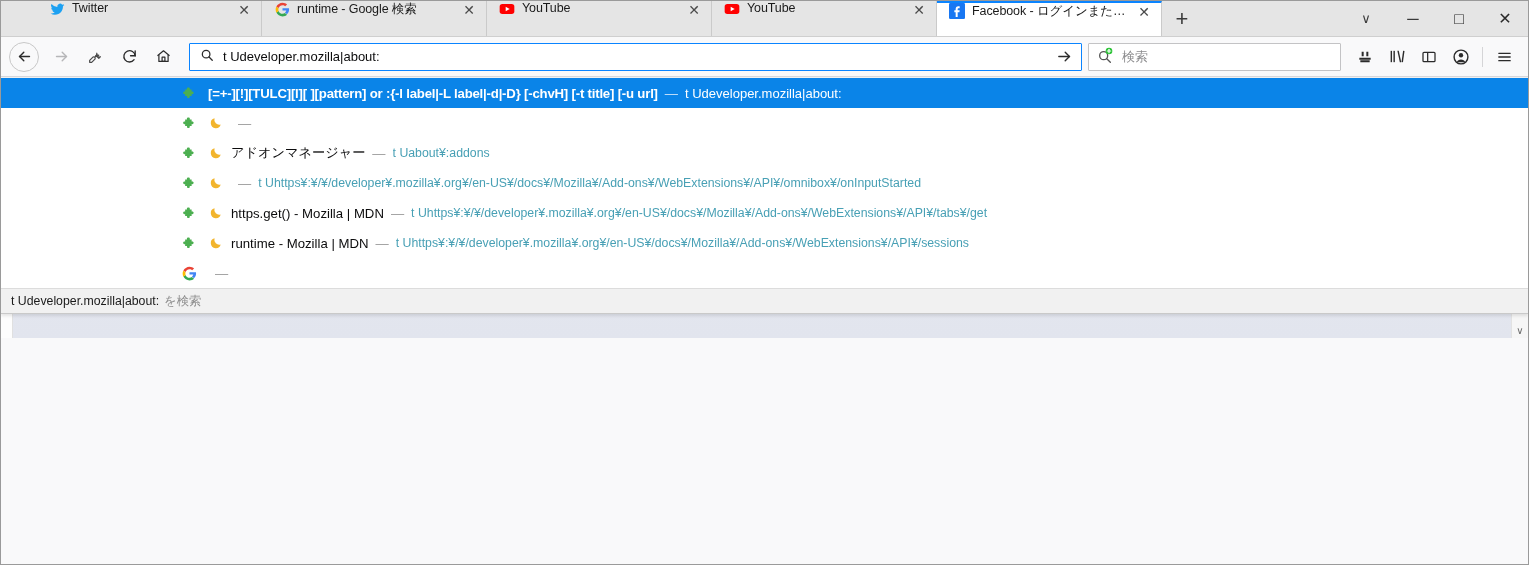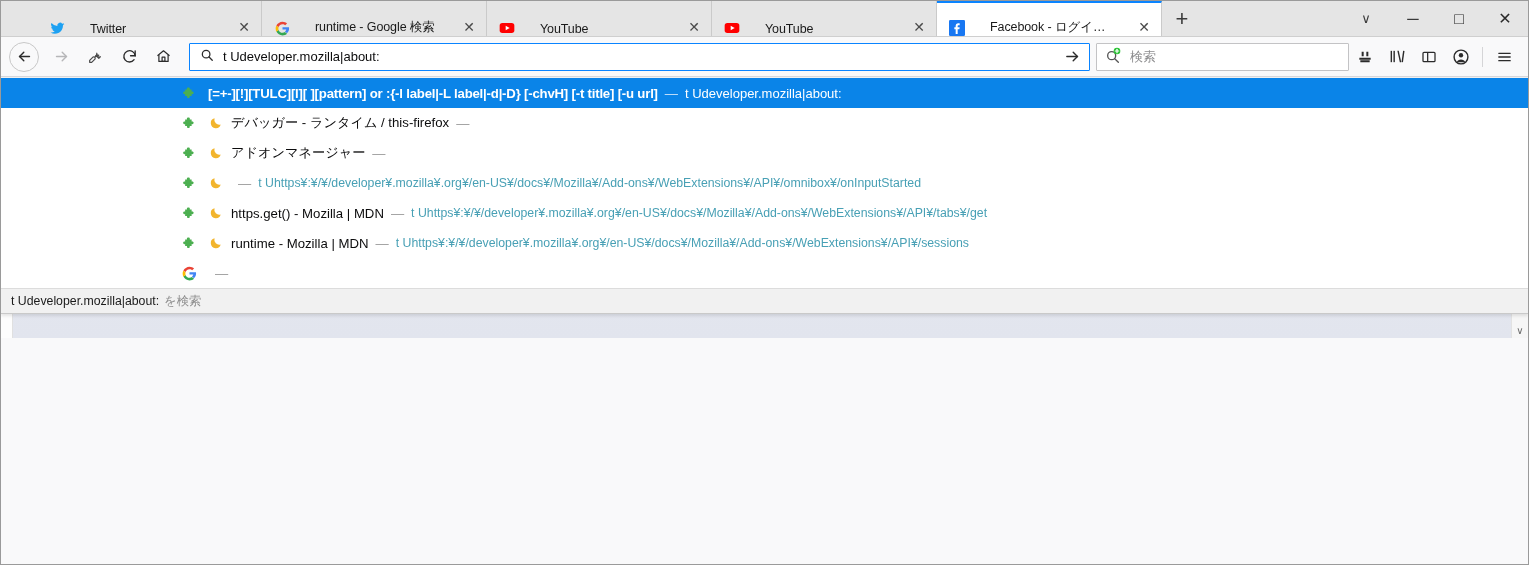--- a/index.html
+++ b/index.html
@@ -26,29 +26,28 @@
     display: flex;
     align-items: stretch;
     border-bottom: 1px solid #cfcfcf;
   }
   .tab-gutter { width: 36px; flex: 0 0 36px; }
   .tab {
     position: relative;
     width: 225px;
     flex: 0 0 225px;
     display: flex;
-    align-items: flex-end;
+    align-items: flex-start;
     padding: 0 8px 0 12px;
     background: #e5e5e5;
     border-right: 1px solid #cacaca;
     font-size: 12.5px;
     color: #1a1a1a;
     cursor: default;
     overflow: hidden;
-    gap: 18px;
   }
   .tab.active {
     background: #ffffff;
     border-top: 2px solid #0a84ff;
     padding-top: 0;
   }
   .tab .favicon {
     flex: 0 0 16px; width: 16px; height: 16px;
     margin-right: 7px;
     display: flex; align-items: center; justify-content: center;
@@ -143,21 +142,21 @@
   }
   .searchbar {
     flex: 0 0 253px;
     height: 28px;
     background: #fff;
     border: 1px solid #c3c3c5;
     display: flex;
     align-items: center;
     padding: 0 8px;
     border-radius: 1px;
-    margin-right: 0;
+    margin-right: 8px;
   }
   .searchbar .s-ph {
     font-size: 13px;
     color: #8b8b8d;
     margin-left: 9px;
   }
   .toolicon {
     width: 32px; height: 32px;
     display: flex; align-items: center; justify-content: center;
     color: #2b2b2b;
@@ -576,37 +575,37 @@
       <span class="s-icon">
         <svg width="15" height="15" viewBox="0 0 24 24">
             <path fill="#4caf50" d="M10.3 2.5c1.3 0 2.3.9 2.3 2 0 .4-.2.8-.3 1.2h3.1v3.2c.4-.2.8-.3 1.2-.3 1.1 0 2 1 2 2.3s-.9 2.3-2 2.3c-.4 0-.8-.1-1.2-.3v3.2h-3.2c.2.4.3.8.3 1.2 0 1.1-1 2-2.3 2s-2.3-.9-2.3-2c0-.4.1-.8.3-1.2H5v-3.2c-.4.2-.8.3-1.2.3-1.1 0-2-1-2-2.3s.9-2.3 2-2.3c.4 0 .8.1 1.2.3V5.7h3.1c-.1-.4-.3-.8-.3-1.2 0-1.1 1-2 2.3-2z"></path>
           </svg>
       </span>
       <span class="s-icon2">
         <svg width="14" height="14" viewBox="0 0 24 24">
             <path fill="#f2b52e" d="M20 14.5A8.5 8.5 0 0 1 9.5 4 8.6 8.6 0 1 0 20 14.5z"></path>
           </svg>
       </span>
-      <span class="s-title">デバッガー - ランタイム / this-firefox</span>
       <span class="s-dash">—</span>
     </div>
 
     <div class="sugg">
       <span class="s-icon">
         <svg width="15" height="15" viewBox="0 0 24 24">
             <path fill="#4caf50" d="M10.3 2.5c1.3 0 2.3.9 2.3 2 0 .4-.2.8-.3 1.2h3.1v3.2c.4-.2.8-.3 1.2-.3 1.1 0 2 1 2 2.3s-.9 2.3-2 2.3c-.4 0-.8-.1-1.2-.3v3.2h-3.2c.2.4.3.8.3 1.2 0 1.1-1 2-2.3 2s-2.3-.9-2.3-2c0-.4.1-.8.3-1.2H5v-3.2c-.4.2-.8.3-1.2.3-1.1 0-2-1-2-2.3s.9-2.3 2-2.3c.4 0 .8.1 1.2.3V5.7h3.1c-.1-.4-.3-.8-.3-1.2 0-1.1 1-2 2.3-2z"></path>
           </svg>
       </span>
       <span class="s-icon2">
         <svg width="14" height="14" viewBox="0 0 24 24">
             <path fill="#f2b52e" d="M20 14.5A8.5 8.5 0 0 1 9.5 4 8.6 8.6 0 1 0 20 14.5z"></path>
           </svg>
       </span>
       <span class="s-title">アドオンマネージャー</span>
       <span class="s-dash">—</span>
+      <span class="s-url">t Uabout¥:addons</span>
     </div>
 
     <div class="sugg">
       <span class="s-icon">
         <svg width="15" height="15" viewBox="0 0 24 24">
             <path fill="#4caf50" d="M10.3 2.5c1.3 0 2.3.9 2.3 2 0 .4-.2.8-.3 1.2h3.1v3.2c.4-.2.8-.3 1.2-.3 1.1 0 2 1 2 2.3s-.9 2.3-2 2.3c-.4 0-.8-.1-1.2-.3v3.2h-3.2c.2.4.3.8.3 1.2 0 1.1-1 2-2.3 2s-2.3-.9-2.3-2c0-.4.1-.8.3-1.2H5v-3.2c-.4.2-.8.3-1.2.3-1.1 0-2-1-2-2.3s.9-2.3 2-2.3c.4 0 .8.1 1.2.3V5.7h3.1c-.1-.4-.3-.8-.3-1.2 0-1.1 1-2 2.3-2z"></path>
           </svg>
       </span>
       <span class="s-icon2">
         <svg width="14" height="14" viewBox="0 0 24 24">

